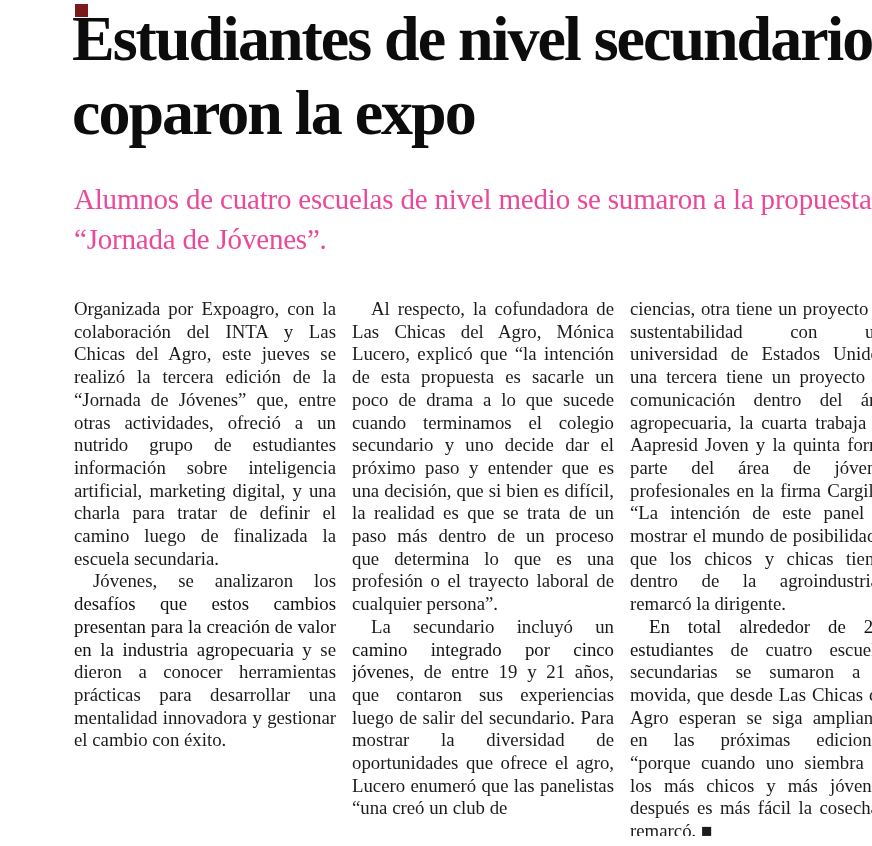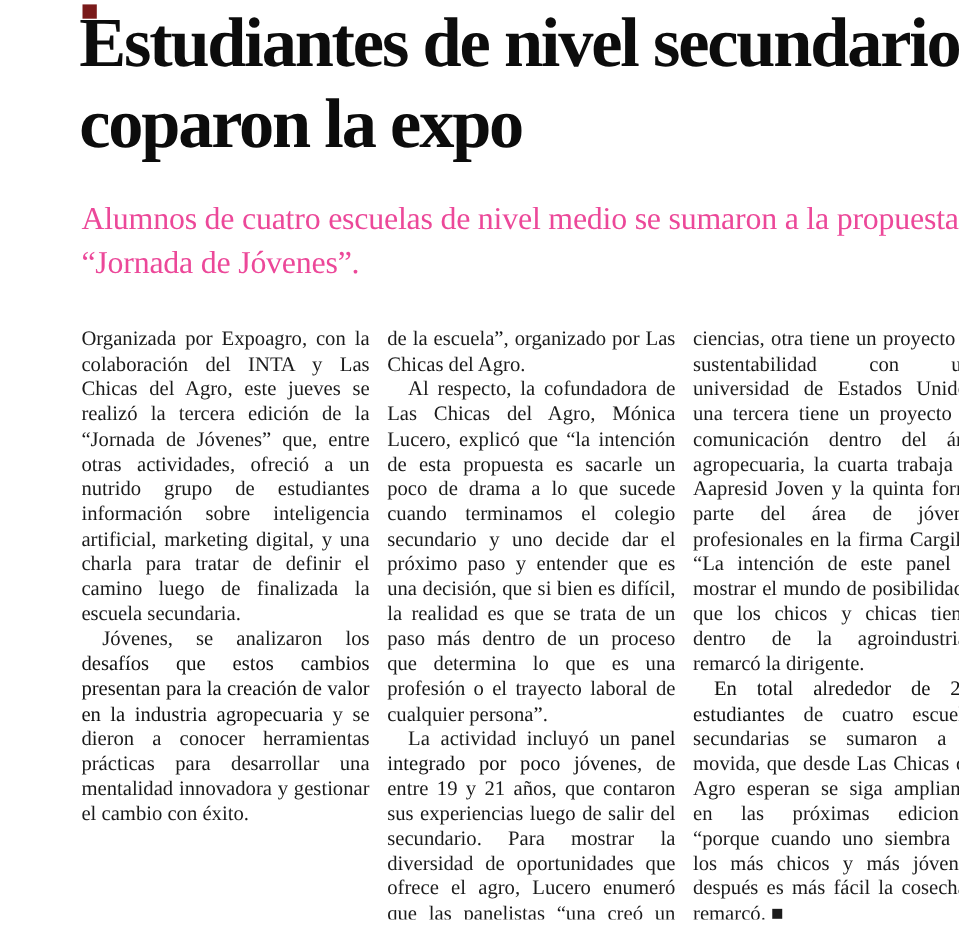--- a/index.html
+++ b/index.html
@@ -77,23 +77,22 @@
   <h1 class="headline">Estudiantes de nivel secundario coparon la expo</h1>
 
   <p class="deck">Alumnos de cuatro escuelas de nivel medio se sumaron a la propuesta “Jornada de Jóvenes”.</p>
 
   <div class="columns">
     <div class="col">
         <p><span>Organizada por Expoagro, con la colaboración del INTA y Las Chicas del Agro, este jueves se realizó la tercera edición de la “Jornada de Jóvenes” que, entre otras actividades, ofreció a un nutrido grupo de estudiantes información sobre inteligencia artificial, marketing digital, y una charla para tratar de definir el camino luego de finalizada la escuela secundaria.</span></p>
         <p class="indent"><span>Jóvenes, se analizaron los </span><b>desafíos que estos cambios presentan para la creación de valor en la industria agropecuaria</b><span> y se dieron a conocer herramientas prácticas para desarrollar una mentalidad innovadora y gestionar el cambio con éxito.</span></p>
       </div>
     <div class="col">
-        <p><span>de la escuela”, organizado por Las Chicas del Agro.</span></p>
         <p class="indent"><span>Al respecto, la cofundadora de Las Chicas del Agro, Mónica Lucero, explicó que “la intención de esta propuesta es sacarle un poco de drama a lo que sucede cuando terminamos el colegio secundario y uno decide dar el próximo paso y entender que es una decisión, que si bien es difícil, la realidad es que se trata de un paso más dentro de un proceso que determina lo que es una profesión o el trayecto laboral de cualquier persona”.</span></p>
-        <p class="indent"><span>La actividad incluyó un </span><b>panel integrado por poco jóvenes</b><span>, de entre 19 y 21 años, que contaron sus experiencias luego de salir del secundario. Para mostrar la diversidad de oportunidades que ofrece el agro, Lucero enumeró que las panelistas “una creó un club de</span></p>
+        <p class="indent"><span>La secundario incluyó un </span><b>camino integrado por cinco jóvenes</b><span>, de entre 19 y 21 años, que contaron sus experiencias luego de salir del secundario. Para mostrar la diversidad de oportunidades que ofrece el agro, Lucero enumeró que las panelistas “una creó un club de</span></p>
       </div>
     <div class="col">
         <p><span>ciencias, otra tiene un proyecto de sustentabilidad con una universidad de Estados Unidos, una tercera tiene un proyecto de comunicación dentro del área agropecuaria, la cuarta trabaja en Aapresid Joven y la quinta forma parte del área de jóvenes profesionales en la firma Cargill”. “La intención de este panel es mostrar el mundo de posibilidades que los chicos y chicas tienen dentro de la agroindustria”, remarcó la dirigente.</span></p>
         <p class="indent"><b>En total alrededor de 200 estudiantes</b><span> de cuatro escuelas secundarias se sumaron a la movida, que desde Las Chicas del Agro esperan se siga ampliando en las próximas ediciones, “porque cuando uno siembra en los más chicos y más jóvenes, después es más fácil la cosecha”, remarcó. </span><span class="end-mark">■</span></p>
       </div>
   </div>
 
 </div>
 
 </body></html>

